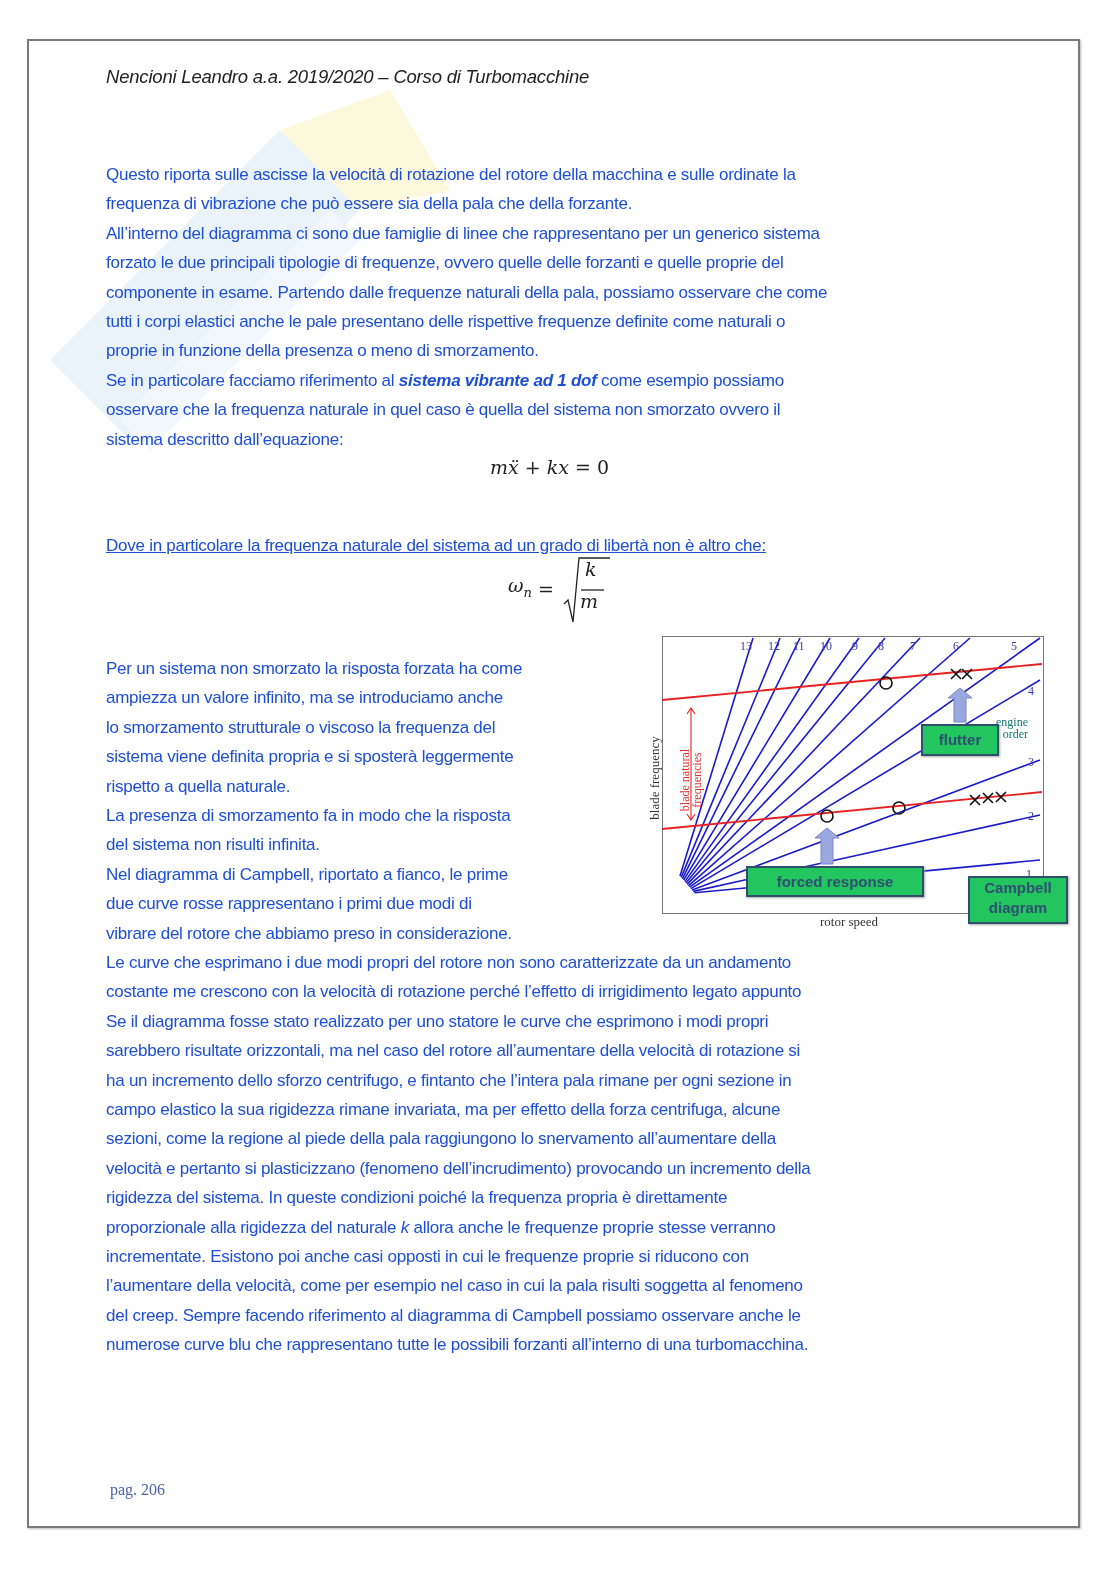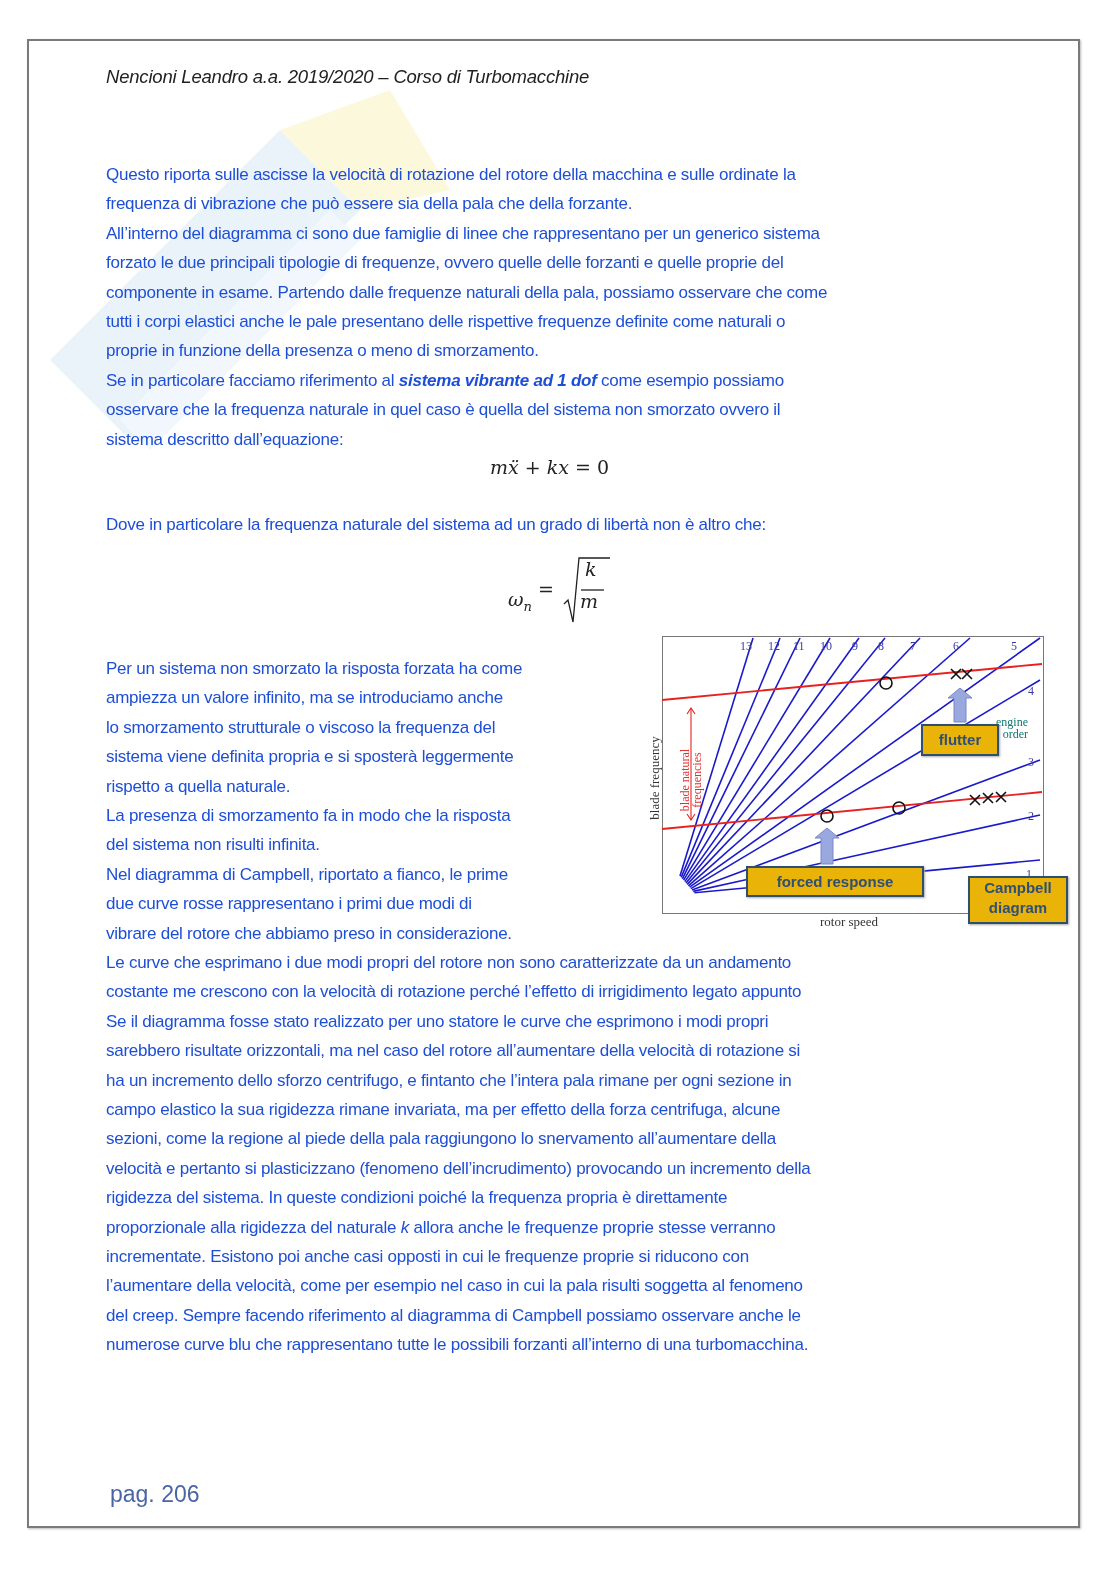--- a/index.html
+++ b/index.html
@@ -5,42 +5,42 @@
     html, body { margin: 0; padding: 0; background: #ffffff; }
     body { width: 1116px; height: 1579px; position: relative; overflow: hidden; font-family: "Liberation Sans", sans-serif; }
     .page-frame { position: absolute; left: 27px; top: 39px; width: 1049px; height: 1485px; border: 2px solid #7a7a7a; box-shadow: 1px 1px 2px #bbb; background: #fff; }
     .watermark { position: absolute; left: 30px; top: 60px; width: 460px; height: 460px; pointer-events: none; opacity: 0.55; }
     .header { position: absolute; left: 106px; top: 66px; font-family: "Liberation Sans", sans-serif; font-style: italic; font-size: 18.5px; color: #222; letter-spacing: -0.2px; }
     .para { position: absolute; left: 106px; font-family: "Liberation Sans", sans-serif; font-size: 17px; line-height: 29.4px; color: #1d4ed8; letter-spacing: -0.25px; }
     .para p { margin: 0; white-space: nowrap; }
     .p-top { top: 160px; }
     .eq1 { position: absolute; left: 490px; top: 456px; font-family: "DejaVu Serif", serif; font-style: italic; font-size: 19px; color: #222; }
     .eq1 .up { font-style: normal; }
-    .p-dove { top: 510px; }
+    .p-dove { top: 531px; text-decoration: underline; }
     .eq2 { position: absolute; left: 508px; top: 556px; font-family: "DejaVu Serif", serif; font-size: 19px; color: #222; height: 70px; }
-    .eq2 .omega { position: absolute; left: 0; top: 32px; font-style: italic; white-space: nowrap; }
+    .eq2 .omega { position: absolute; left: 0; top: 18px; font-style: italic; white-space: nowrap; }
     .eq2 .omega sub { font-size: 13px; }
     .eq2 .eqsign { position: absolute; left: 30px; top: 22px; }
     .eq2 svg { position: absolute; left: 54px; top: 0; }
     .eq2 .frac-k { position: absolute; left: 77px; top: 2px; font-style: italic; }
     .eq2 .frac-m { position: absolute; left: 72px; top: 34px; font-style: italic; }
     .p-left { top: 654px; }
     .p-bottom { top: 948px; }
     .chart-box { position: absolute; left: 662px; top: 636px; width: 380px; height: 276px; border: 1px solid #777; background: #fff; }
     .chart-svg { position: absolute; left: 640px; top: 630px; }
-    .label-box { position: absolute; background: #eab308; border: 2px solid #2f4f6f; font-family: "Liberation Sans", sans-serif; font-weight: bold; color: #2f4f73; text-align: center; box-shadow: 1px 1px 2px #aaa; }
+    .label-box { position: absolute; background: #22c55e; border: 2px solid #2f4f6f; font-family: "Liberation Sans", sans-serif; font-weight: bold; color: #2f4f73; text-align: center; box-shadow: 1px 1px 2px #aaa; }
     .flutter-box { left: 921px; top: 724px; width: 74px; height: 28px; line-height: 28px; font-size: 15px; }
     .forced-box { left: 746px; top: 866px; width: 174px; height: 27px; line-height: 27px; font-size: 15px; }
     .campbell-box { left: 968px; top: 876px; width: 100px; height: 48px; font-size: 15px; line-height: 20px; box-sizing: border-box; }
     .axis-label { position: absolute; font-family: "Liberation Serif", serif; font-size: 13px; color: #333; }
     .xlabel { left: 820px; top: 914px; }
     .ylabel { left: 600px; top: 770px; transform: rotate(-90deg); transform-origin: center; width: 110px; text-align: center; }
     .natfreq-label { position: absolute; left: 636px; top: 768px; width: 110px; transform: rotate(-90deg); font-family: "Liberation Serif", serif; font-size: 12px; color: #e03030; line-height: 12px; text-align: center; }
     .engine-order { position: absolute; left: 996px; top: 716px; font-family: "Liberation Serif", serif; font-size: 12px; color: #0f766e; line-height: 12px; text-align: right; }
-    .footer { position: absolute; left: 110px; top: 1481px; font-family: Liberation Sans, sans-serif; font-size: 23px; color: #4a64a8; }
+    .footer { position: absolute; left: 110px; top: 1481px; font-family: Liberation Serif, serif; font-size: 16px; color: #4a64a8; }
   </style>
 </head>
 <body>
 
 <div class="page-frame"></div>
 
 <svg class="watermark" viewBox="0 0 460 460">
   <polygon points="20,300 250,70 330,150 100,380" fill="#dcebf7"></polygon>
   <polygon points="250,70 360,30 420,130 330,150" fill="#fbf3c0"></polygon>
   <polygon points="90,360 300,150 330,180 120,390" fill="#e6f1fa"></polygon>

